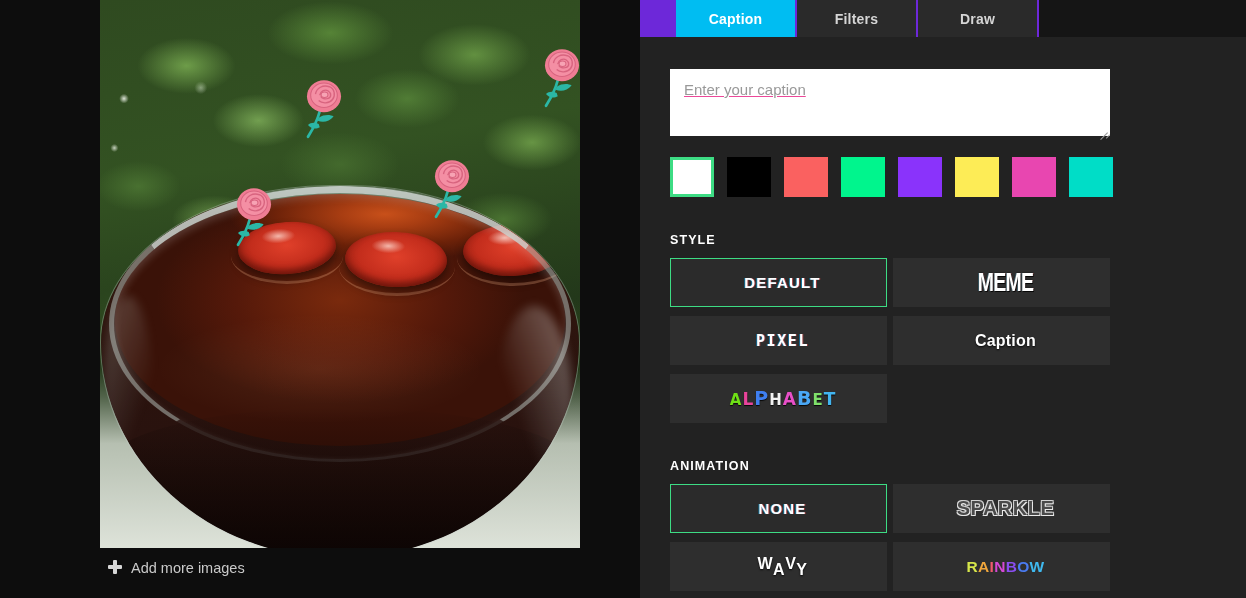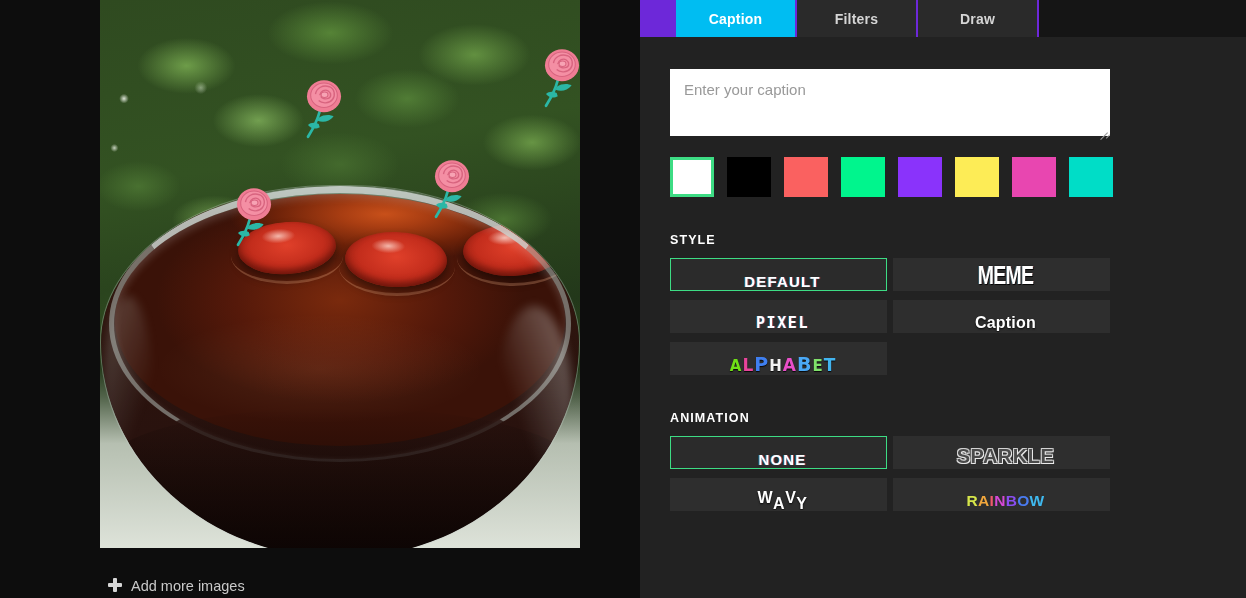--- a/index.html
+++ b/index.html
@@ -204,21 +204,21 @@
     position: absolute;
     width: 52px;
     height: 62px;
   }
   .sticker svg { width: 100%; height: 100%; display: block; }
 
   
   .add-images {
     position: absolute;
     left: 108px;
-    top: 578px;
+    top: 560px;
     display: flex;
     gap: 9px;
     color: #c9c9c9;
     font-size: 14.5px;
     cursor: pointer;
     user-select: none;
   }
   .plus-icon {
     width: 14px; height: 14px;
     position: relative;
@@ -284,22 +284,23 @@
     margin-top: 32px;
     width: 440px;
     height: 67px;
     background: #ffffff;
     border: 0;
     resize: none;
     outline: none;
     padding: 12px 14px;
     font-family: "Liberation Sans", sans-serif;
     font-size: 15px;
-    color: #15803d;
+    color: #ec4899;
     display: block;
+    text-decoration: underline;
   }
   .caption-box::placeholder { color: #999999; }
 
   
   .caption-wrap { position: relative; width: 440px; }
   .resize-grip {
     position: absolute;
     right: 2px;
     bottom: 2px;
     width: 10px;
@@ -341,25 +342,25 @@
   }
 
   
   .opt-grid {
     margin-top: 11px;
     display: grid;
     grid-template-columns: 217px 217px;
     gap: 9px 6px;
   }
   .opt {
-    height: 33px;
+    height: 49px;
     background: #2e2e2e;
     border: 1px solid transparent;
     display: flex;
-    align-items: flex-end;
+    align-items: center;
     justify-content: center;
     cursor: pointer;
     color: #ffffff;
     overflow: hidden;
     padding-left: 8px;
   }
   .opt.selected { border-color: #3ddc84; background: #2b2b2b; }
 
   
   .sty-default { font-size: 15px; font-weight: bold; letter-spacing: 1.2px;

